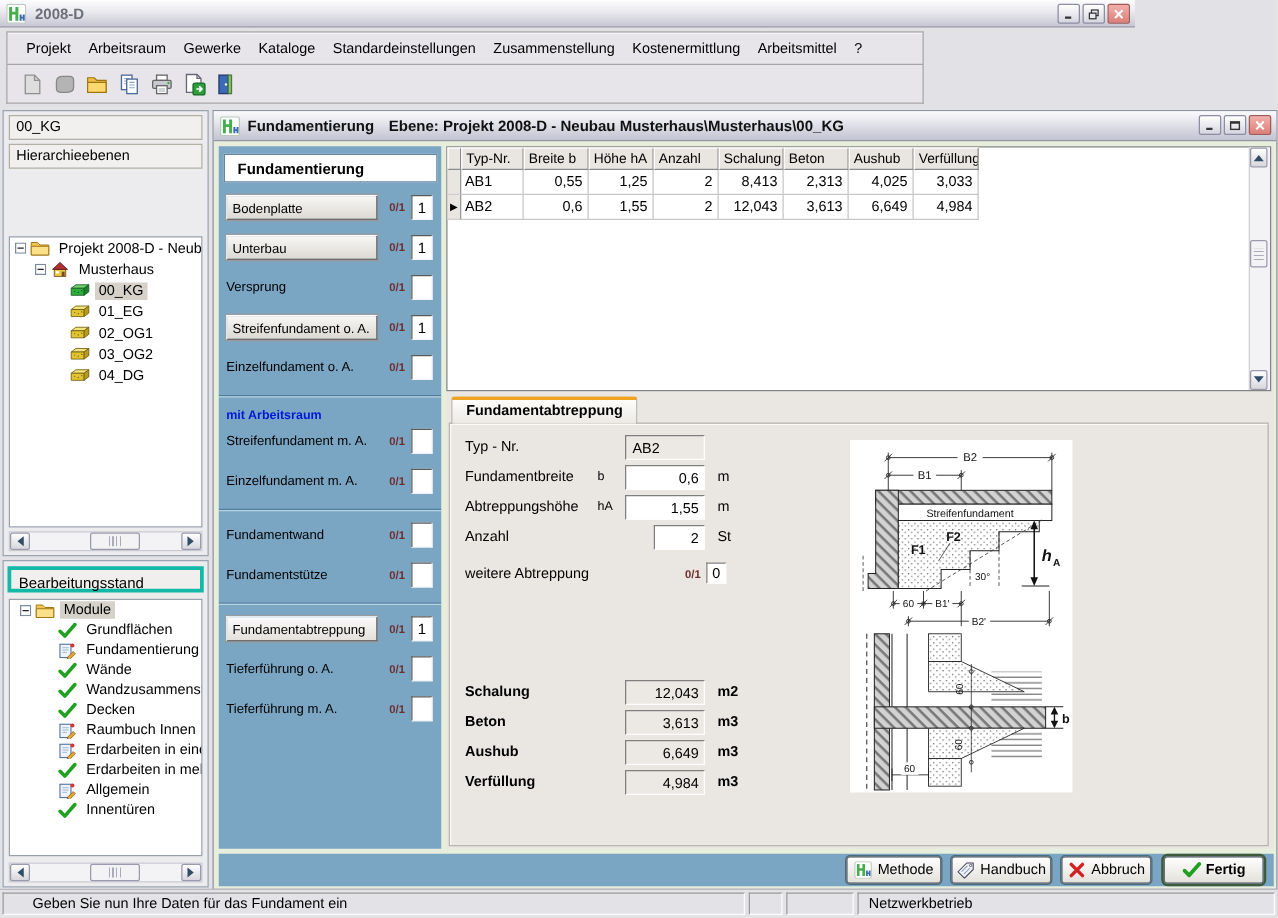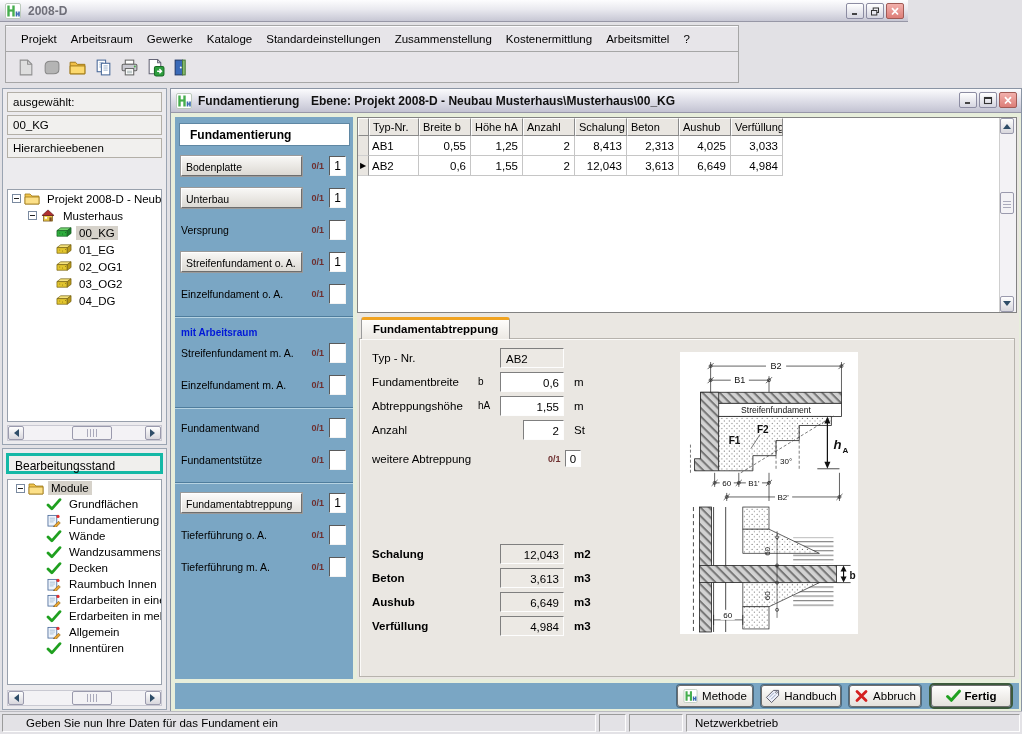--- a/index.html
+++ b/index.html
@@ -257,21 +257,20 @@
     <span class="tbi idx6">
       <svg viewBox="0 0 18 18">
         <rect x="3" y="2" width="7" height="14" fill="#3a6ab8" stroke="#223a6a"></rect>
         <rect x="10" y="2" width="2.5" height="14" fill="#8cc274" stroke="#4a7a3a"></rect>
         <circle cx="8.3" cy="9" r="0.9" fill="#ffe"></circle>
       </svg>
     </span>
 </div>
 
 <div class="panel hpanel">
-  <div class="fieldbox">ausgewählt:</div>
   <div class="fieldbox">00_KG</div>
   <div class="fieldbox">Hierarchieebenen</div>
   <div class="treebox htree">
     <div class="tree-row idx0">
         <span class="indent" style="margin-left: 4px; display: inline-block;"></span>
         <span class="exp">
           <svg viewBox="0 0 9 9">
             <rect x="0.5" y="0.5" width="8" height="8" fill="#fff" stroke="#7a8aa0"></rect>
             <line x1="2" y1="4.5" x2="7" y2="4.5" stroke="#222" stroke-width="1"></line>
           </svg>

